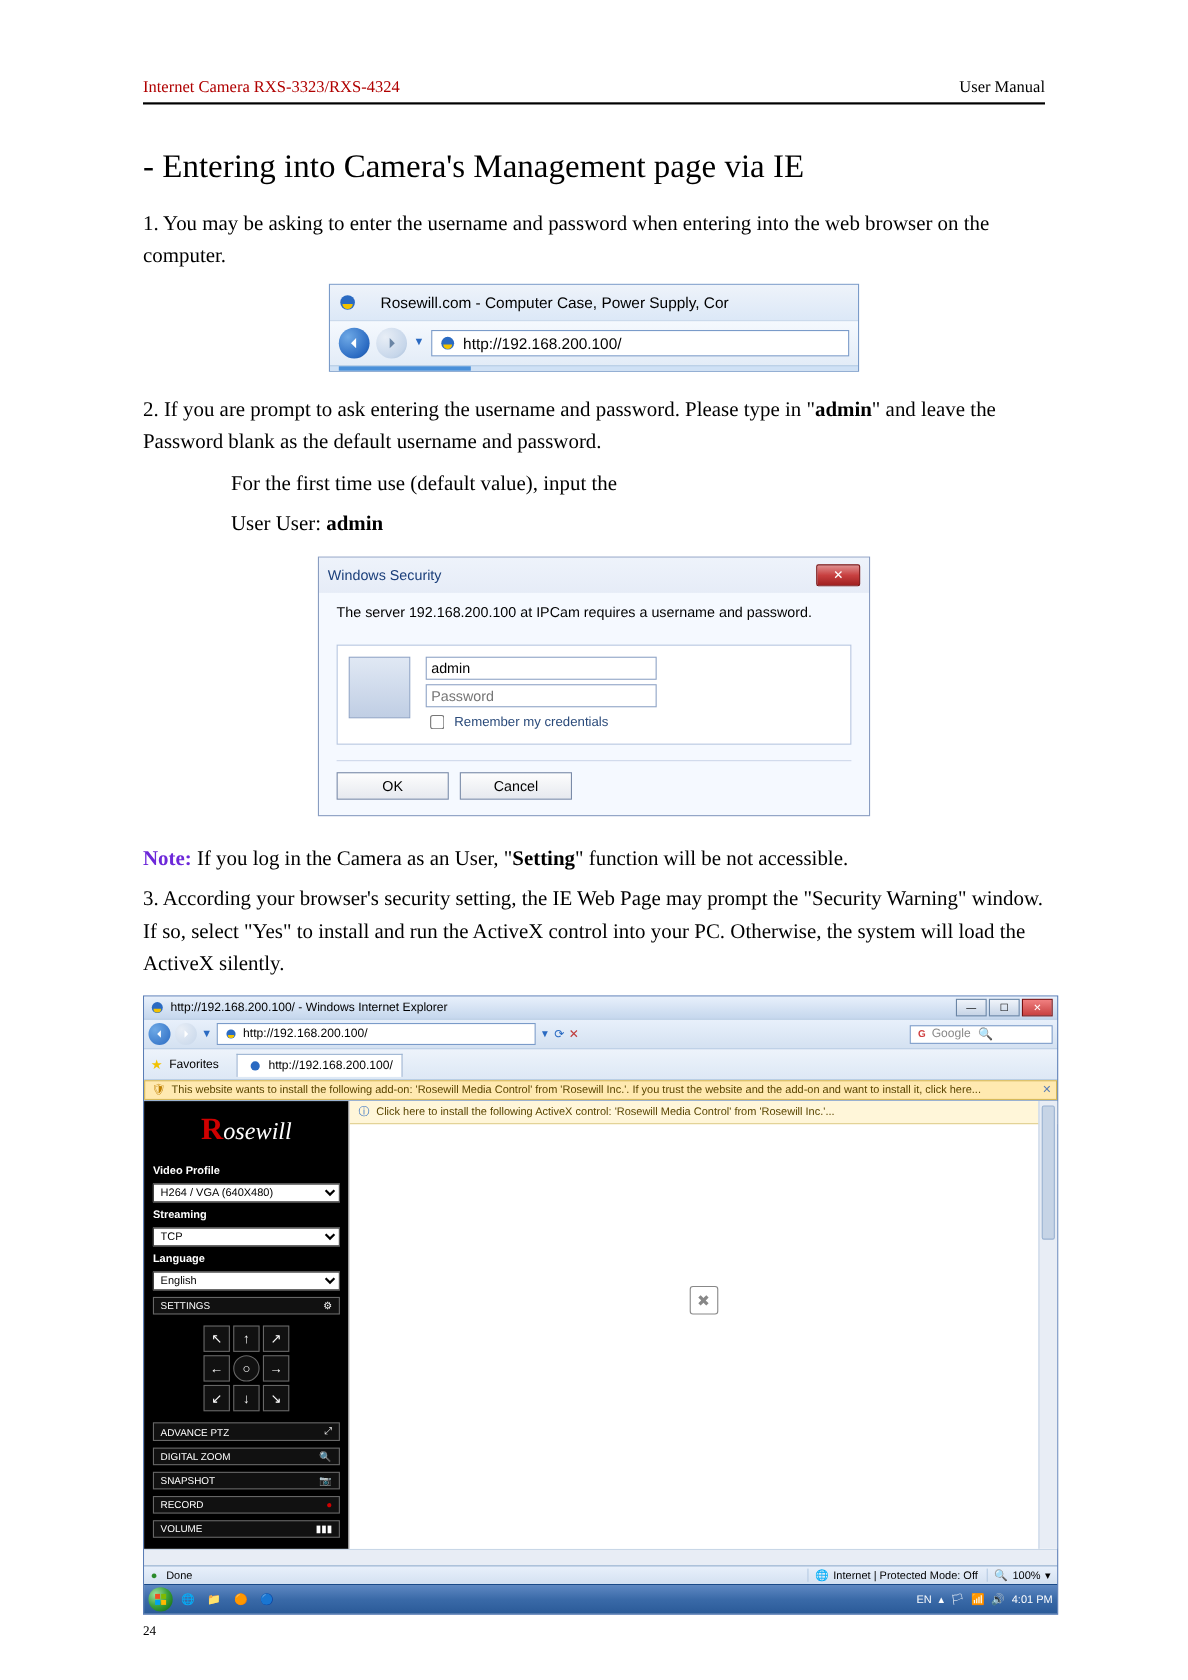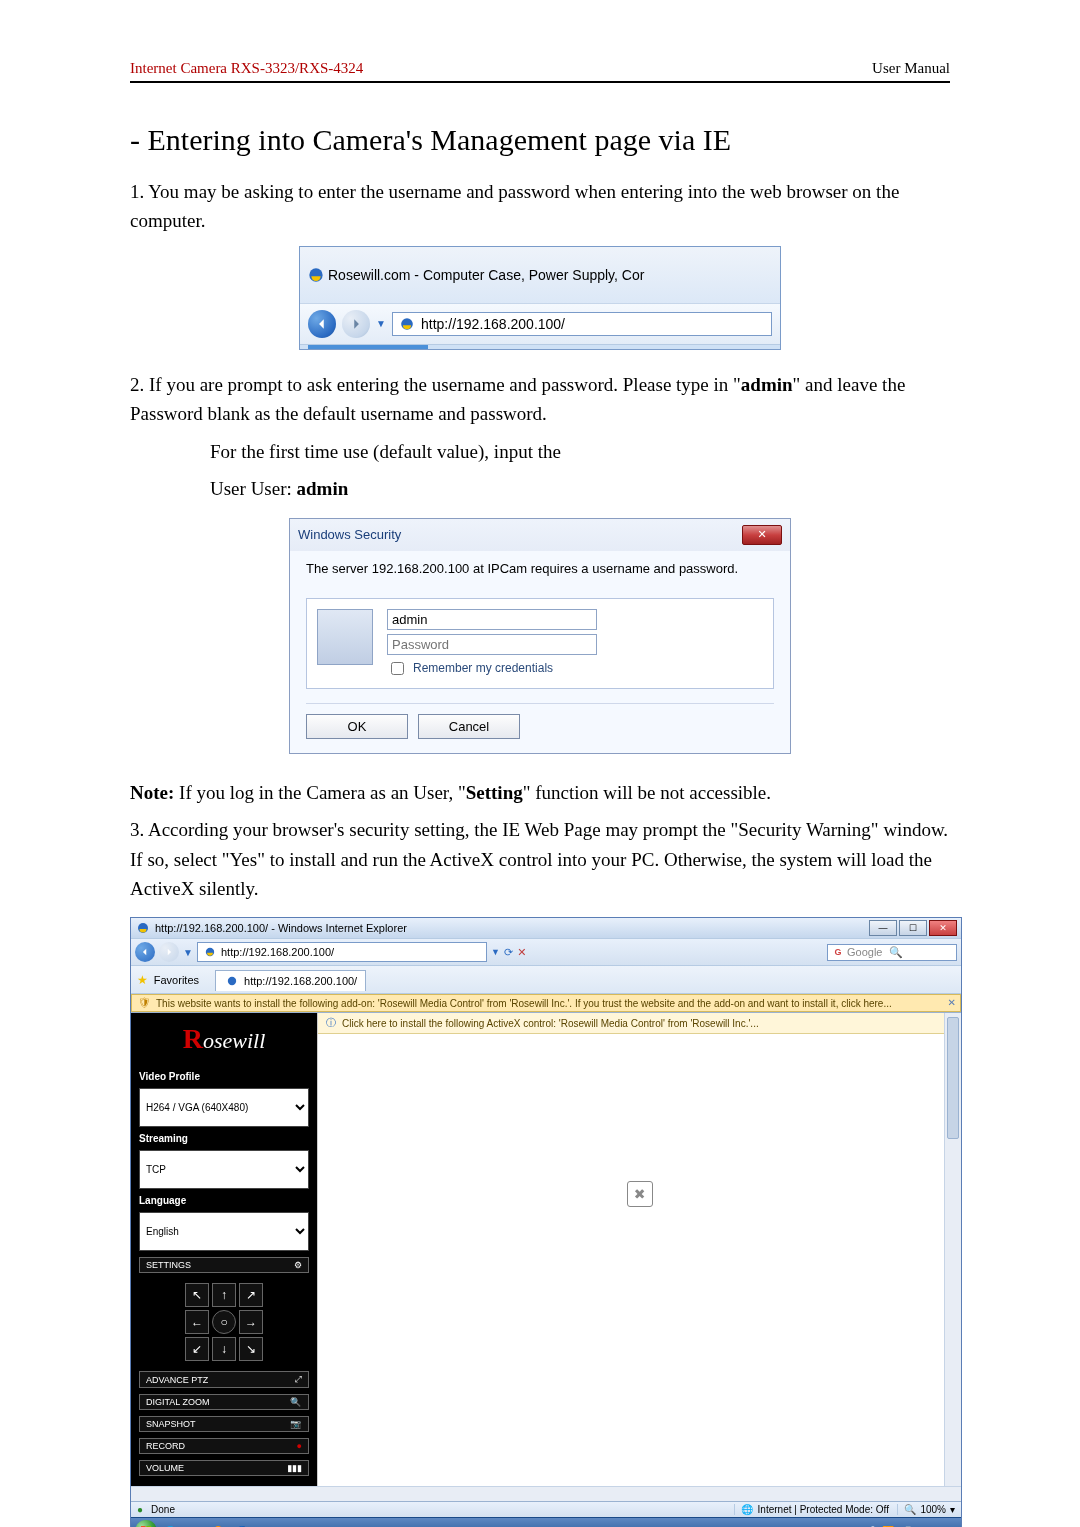--- a/index.html
+++ b/index.html
@@ -15,20 +15,21 @@
     margin: 0 auto;
     padding: 60px 130px 40px 130px;
     box-sizing: border-box;
     position: relative;
   }
   .header-line {
     display: flex;
     justify-content: space-between;
     font-size: 15px;
     margin-bottom: 4px;
+    margin-top: 12px;
   }
   .header-left { color: #b00000; }
   .header-right { color: #000; }
   .header-rule {
     border: 0;
     border-top: 2px solid #000;
     margin: 0 0 40px 0;
   }
   h2.section-title {
     font-weight: normal;
@@ -37,36 +38,36 @@
   }
   .body-text {
     font-size: 19px;
     line-height: 1.55;
     margin: 0 0 8px 0;
   }
   .indent {
     margin-left: 80px;
   }
   .bold { font-weight: bold; }
-  .red { color: #000000; }
+  .red { color: #6d28d9; }
 
   
   .ie-top {
     width: 480px;
     margin: 10px auto 20px auto;
     border: 1px solid #7a9bc9;
     font-family: "Segoe UI", Tahoma, sans-serif;
     font-size: 14px;
     background: #fff;
   }
   .ie-title {
     display: flex;
     align-items: center;
-    gap: 4px;
-    padding: 20px 8px;
+    gap: 22px;
+    padding: 8px 8px;
     background: linear-gradient(#eef3fa, #dce8f7);
   }
   .ie-title .ie-icon {
     width: 16px; height: 16px;
     color: #2a6ac2;
   }
   .ie-nav {
     display: flex;
     align-items: center;
     gap: 6px;
@@ -328,21 +329,21 @@
     text-align: center;
     margin-bottom: 10px;
   }
   .rosewill-logo .r { color: #d00000; font-size: 28px; font-weight: bold; font-style: normal; font-family: serif; }
   .side-label { font-weight: bold; font-size: 10px; }
   .side-select {
     width: 100%;
     background: #fff;
     color: #000;
     font-size: 10px;
-    padding: 12px 2px;
+    padding: 1px 2px;
     border: 1px solid #444;
   }
   .side-btn {
     display: flex;
     align-items: center;
     justify-content: space-between;
     border: 1px solid #666;
     padding: 2px 6px;
     font-size: 9px;
     background: #111;

